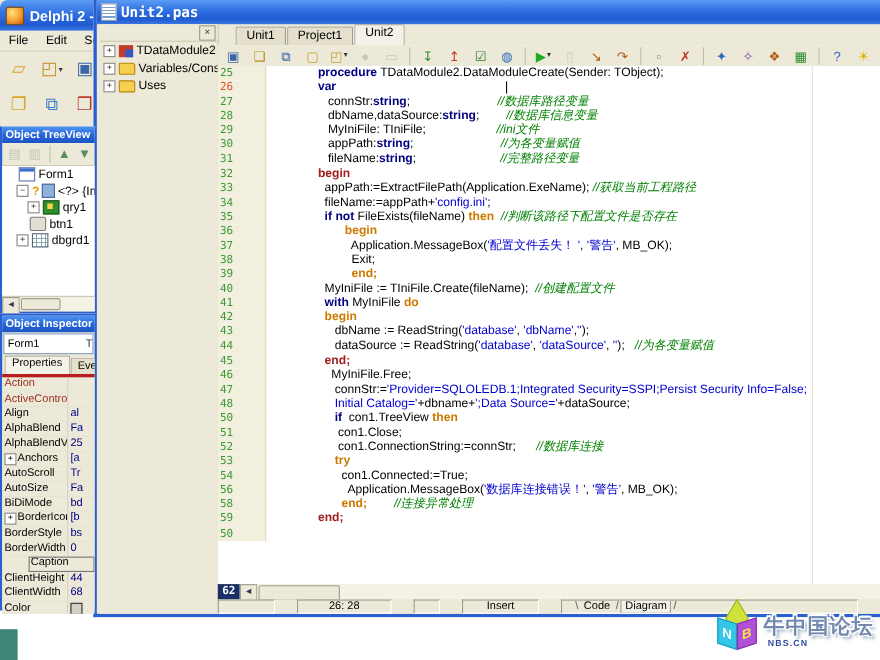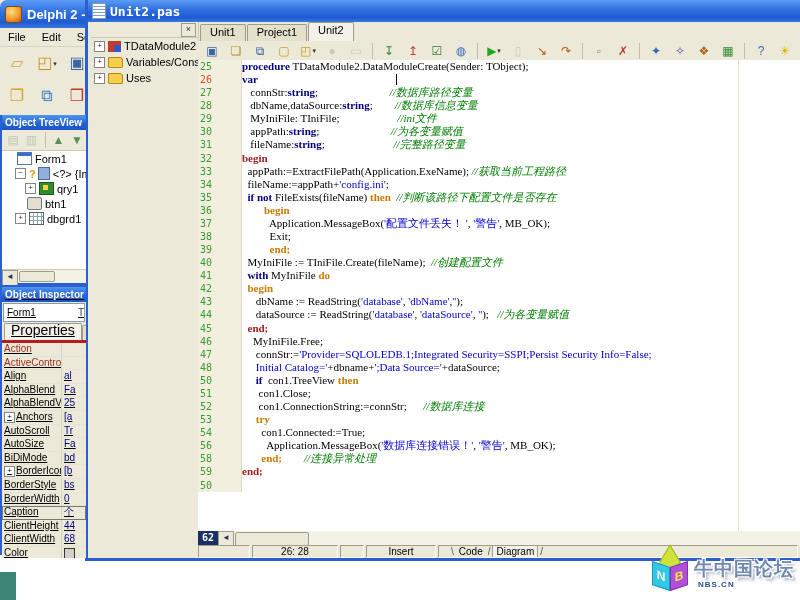--- a/index.html
+++ b/index.html
@@ -51,80 +51,80 @@
   .tico.query{background:#2e8b2e;border:1px solid #1c5c1c;}
   .tico.query::after{content:"";position:absolute;left:3px;top:2px;width:5px;height:5px;background:#ffd24a;}
   .tico.button{background:#e2ded2;border:1px solid #7a7a72;border-radius:2px;}
   .tico.grid{background:#fff;border:1px solid #55617a;
       background-image:repeating-linear-gradient(90deg,transparent 0 3px,#8aa 3px 4px),
                        repeating-linear-gradient(180deg,transparent 0 3px,#8aa 3px 4px);}
   .q-glyph{color:#d89f00;font-weight:bold;margin-right:2px;font-size:11px;}
   
   #edit-main{position:absolute;left:110px;top:22px;right:0;height:536px;}
   #tabbar{position:absolute;left:0;top:0;right:0;height:19px;display:flex;align-items:flex-end;
-      padding-left:2px;border-bottom:1px solid #fff;text-align:right;}
+      padding-left:16px;border-bottom:1px solid #fff;text-align:right;}
   .etab{height:16px;line-height:15px;padding:0 9px;font-size:11px;background:#e4e0cc;
       border:1px solid #9e9c8e;border-bottom:none;border-radius:2px 2px 0 0;margin-right:1px;}
   .etab.active{background:#f4f2e8;height:18px;font-weight:normal;}
   #edit-toolbar{position:absolute;left:0;top:19px;right:0;height:19px;display:flex;align-items:center;
       border-bottom:1px solid #cdc9b4;overflow:hidden;padding-left:2px;background:#ECE9D8;}
   #code-area{position:absolute;left:0;top:38px;right:0;height:471px;background:#fff;overflow:hidden;}
   .code-row{display:flex;height:13.08px;line-height:13.08px;white-space:pre;}
   .gut{width:20px;flex:0 0 auto;background:#f2efdf;color:#3a9b35;
       font-family:"DejaVu Sans Mono",monospace;font-size:10px;padding-left:2px;}
   .gut.cur{color:#e0502a;}
   .band{width:21px;flex:0 0 auto;background:#f2efdf;border-right:1px solid #ddd9c6;}
-  .ctext{flex:1;font-family:Liberation Serif, serif;font-size:11px;position:relative;overflow:hidden;}
+  .ctext{flex:1;font-family:Liberation Sans, sans-serif;font-size:11px;position:relative;overflow:hidden;margin-left:47px;}
   .tk-k{color:#000080;font-weight:bold;}
   .tk-o{color:#cc7a00;font-weight:bold;}
   .tk-m{color:#a02020;font-weight:bold;}
   .tk-s{color:#0000d0;}
   .tk-c{color:#008000;font-style:italic;}
   .tk-p{color:#000;}
   .caret{position:absolute;left:28ch;top:1px;width:1px;height:11px;background:#000;}
   #margin-line{position:absolute;left:540px;top:38px;width:1px;height:471px;background:#e3e0d0;}
   #scroll-row{position:absolute;left:0;top:509px;right:0;height:14px;display:flex;background:#ECE9D8;}
   #ln-chip{width:20px;background:#1a2f66;color:#fff;font-size:10px;font-weight:bold;text-align:center;
       line-height:14px;font-family:"DejaVu Sans Mono",monospace;}
   .hs-btn{width:14px;height:14px;background:#ECE9D8;border:1px solid #9e9c8e;font-size:8px;
       line-height:12px;text-align:center;color:#335;}
   .hs-track{flex:1;background:#f4f2e4;position:relative;}
   .hs-thumb{position:absolute;left:0;top:0;width:72px;height:12px;margin:1px;background:#ECE9D8;
       border:1px solid #9e9c8e;border-radius:2px;}
   #statusbar{position:absolute;left:0;top:523px;right:0;height:13px;display:flex;background:#ECE9D8;
       font-size:10px;align-items:stretch;}
-  .st-cell{border:1px solid;border-color:#9e9c8e #fff #fff #9e9c8e;margin-right:2px;
+  .st-cell{border:1px solid;border-color:#9e9c8e #fff #fff #9e9c8e;margin-right:20px;
       display:flex;align-items:center;justify-content:center;overflow:hidden;}
   .st-c0{width:50px;} .st-c1{width:84px;} .st-c2{width:22px;} .st-c3{width:68px;}
   .st-tabs{flex:1;justify-content:flex-start;padding-left:12px;gap:2px;}
   .vtab-sep{color:#555;} .vtab{padding:0 3px;} .vtab.diag{border:1px solid #9e9c8e;background:#f4f2e8;}
   
   #otv{position:absolute;left:0;top:115px;width:88px;height:170px;background:#ECE9D8;
       border:2px solid #2a5fd0;border-top:none;box-sizing:border-box;}
   .panel-title{position:relative;height:15px;font-size:10px;display:flex;align-items:center;
       padding-left:3px;color:#fff;font-weight:bold;white-space:nowrap;overflow:hidden;
       background:linear-gradient(180deg,#4f95f2 0%,#2564d8 55%,#1c54c4 100%);}
   #otv-toolbar{height:20px;display:flex;align-items:center;border-bottom:1px solid #cdc9b4;
       padding-left:2px;overflow:hidden;}
   #otv-tree{height:118px;background:#fff;overflow:hidden;}
   #otv-tree .tree-row{height:15px;}
   .panel-hscroll{height:13px;display:flex;background:#ECE9D8;border-top:1px solid #cdc9b4;}
   
   #oi{position:absolute;left:0;top:285px;width:88px;height:270px;background:#ECE9D8;
-      border:2px solid #2a5fd0;box-sizing:border-box;text-decoration:underline;}
+      border:2px solid #2a5fd0;box-sizing:border-box;}
   #oi-combo{height:17px;margin:1px;background:#fff;border:1px solid #7f9db9;display:flex;
       align-items:center;padding-left:3px;font-size:10px;overflow:hidden;}
   #oi-combo .type-hint{margin-left:auto;color:#333;}
   #oi-tabs{height:17px;display:flex;align-items:flex-end;padding-left:2px;overflow:hidden;}
-  .oi-tab{height:14px;line-height:13px;padding:0 6px;font-size:14px;background:#e4e0cc;
+  .oi-tab{height:14px;line-height:13px;padding:0 6px;font-size:10px;background:#e4e0cc;
       border:1px solid #9e9c8e;border-bottom:none;border-radius:2px 2px 0 0;white-space:nowrap;}
   .oi-tab.active{background:#f4f2e8;height:16px;}
   #oi-grid{height:215px;background:#ECE9D8;overflow:hidden;border-top:3px solid #b91c1c;}
   .pg-row{display:flex;height:12.6px;line-height:12.5px;font-size:10px;border-bottom:1px solid #e6e3d4;}
-  .pg-row.sel{outline:1px solid #777;outline-offset:-1px;}
+  .pg-row.sel{outline:1px solid #777;outline-offset:-1px;margin-left:24px;}
   .pg-name{width:57px;flex:0 0 auto;padding-left:2px;border-right:1px solid #d6d2c0;
       white-space:nowrap;overflow:hidden;display:flex;align-items:center;}
   .pg-name.red{color:#9b2d20;}
   .pg-exp{width:9px;height:9px;border:1px solid #848480;background:#fff;font-size:8px;line-height:8px;
       text-align:center;margin-right:1px;flex:0 0 auto;}
   .pg-val{flex:1;padding-left:2px;color:#000080;white-space:nowrap;overflow:hidden;
       display:flex;align-items:center;}
   .swatch{width:9px;height:9px;background:#d4d0c8;border:1px solid #333;margin-right:2px;flex:0 0 auto;}
   
   #teal-corner{position:absolute;left:0;top:572px;width:16px;height:28px;background:#3e8577;}

